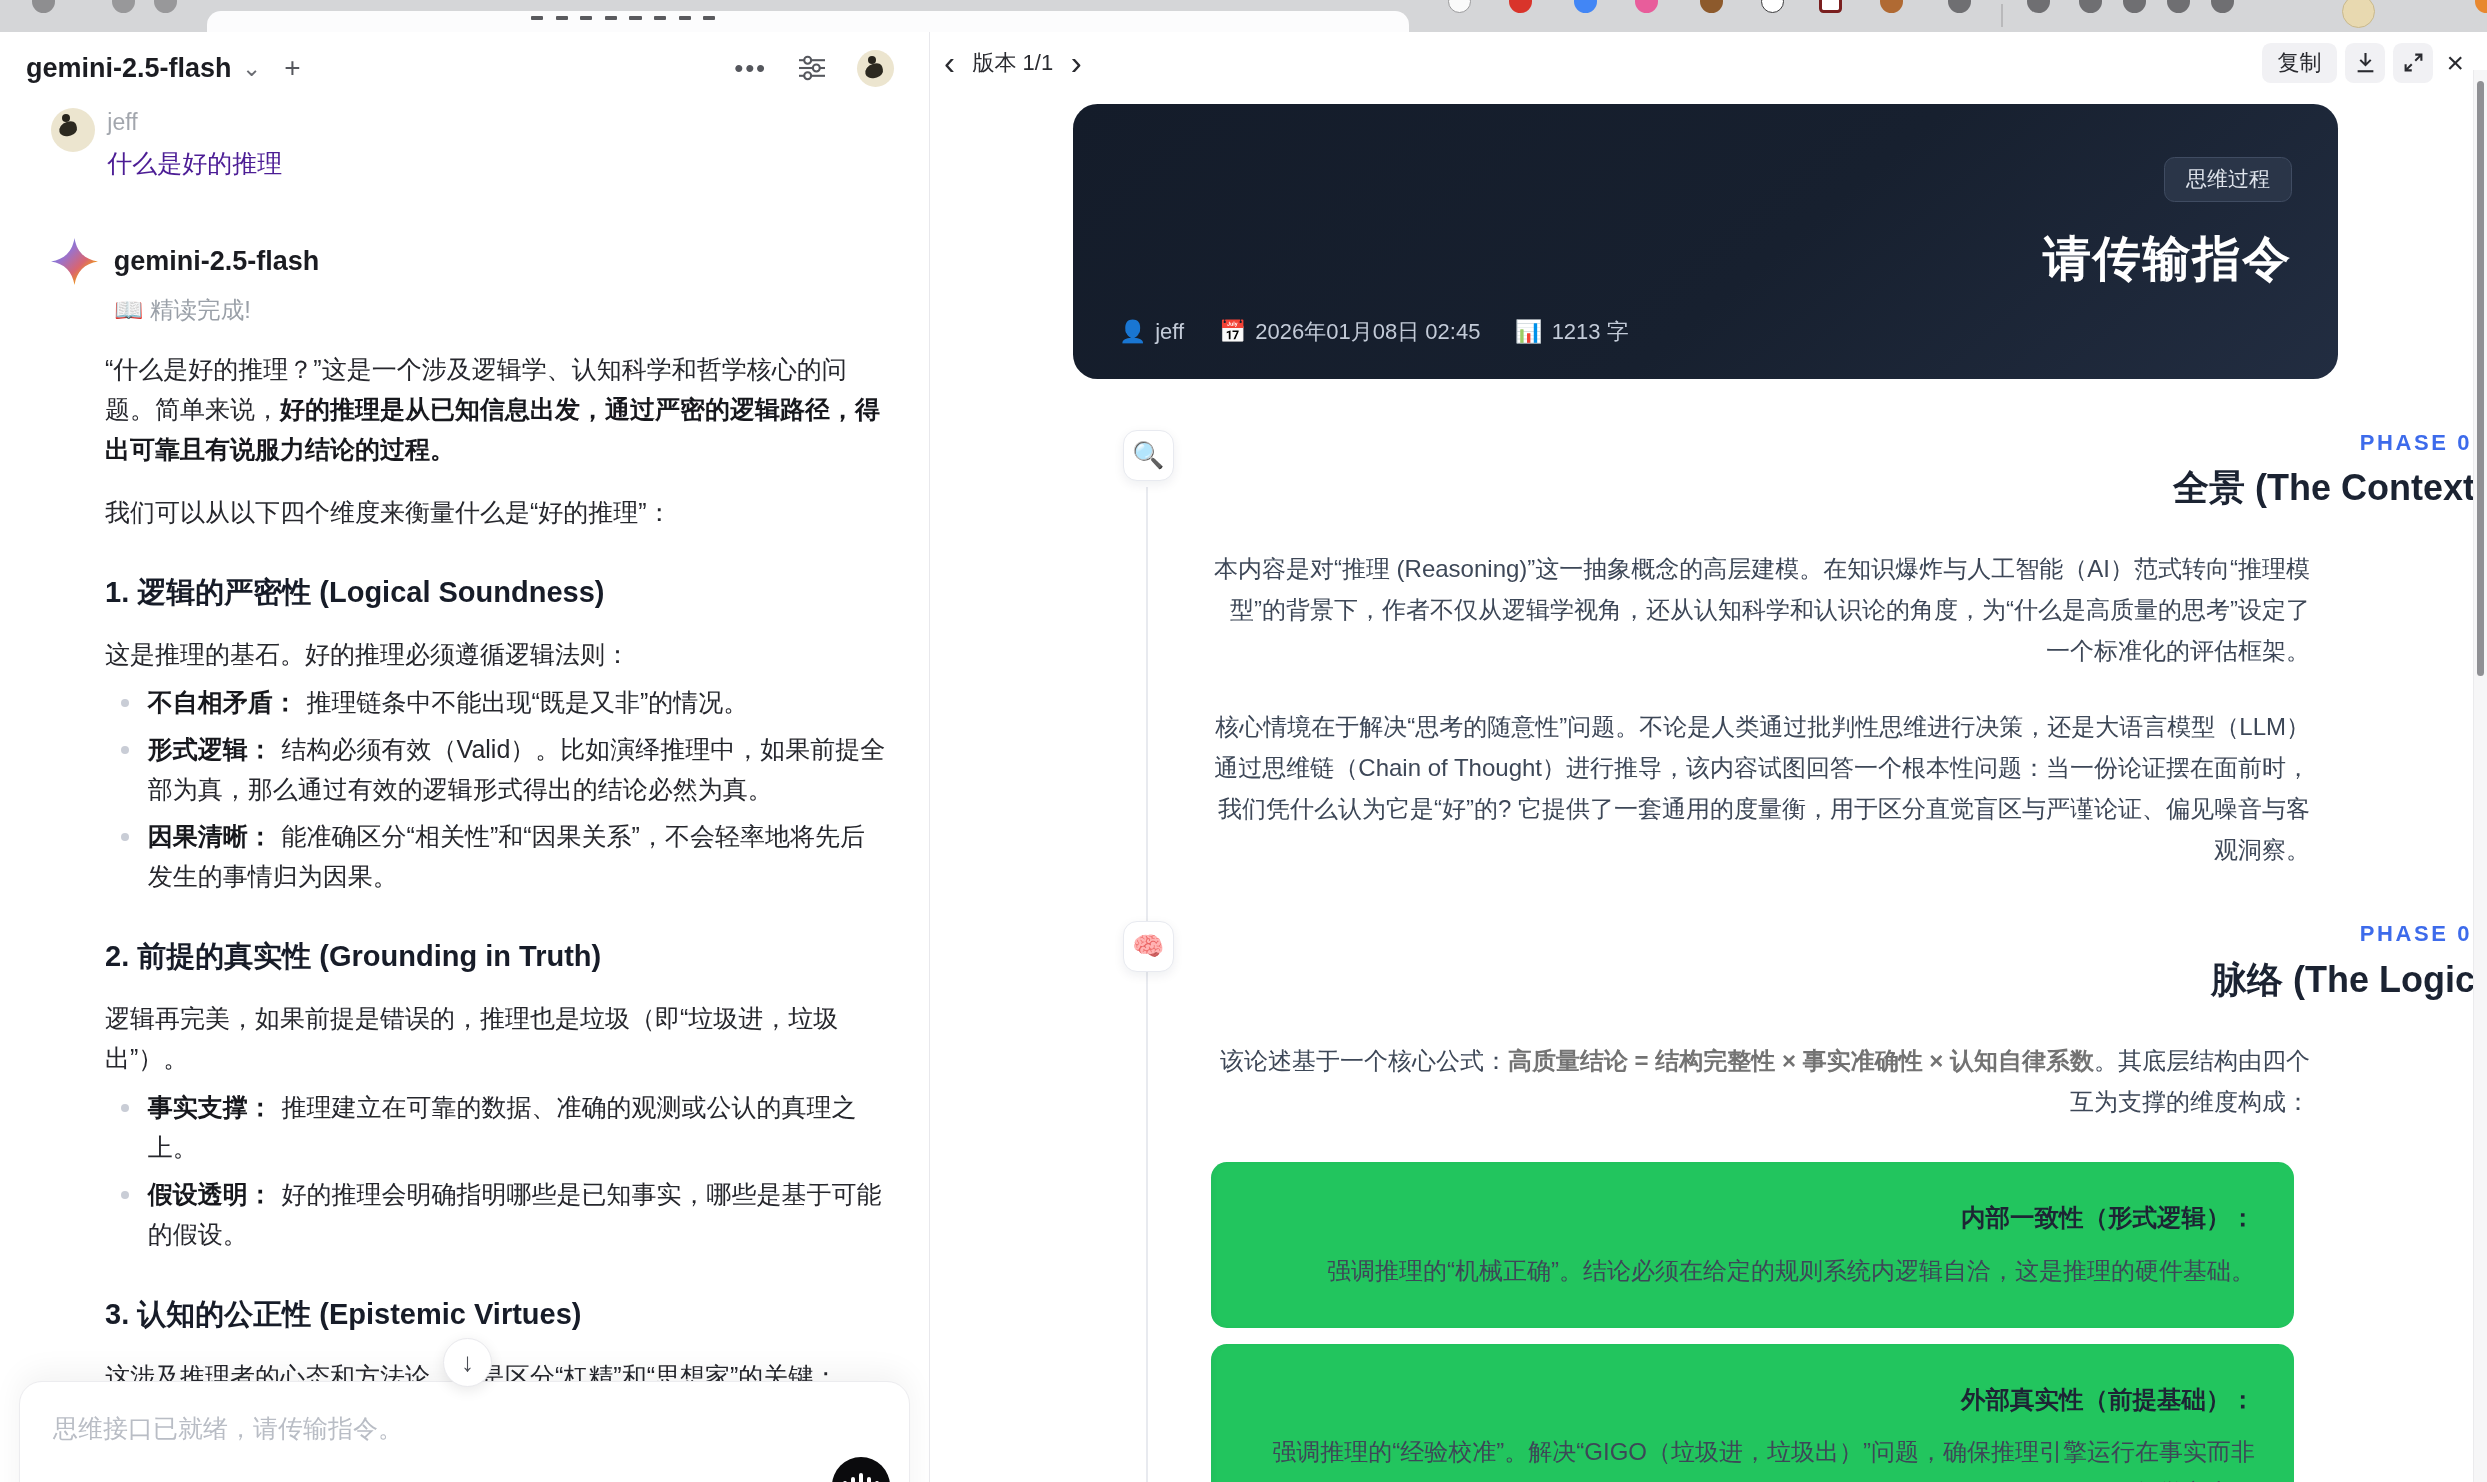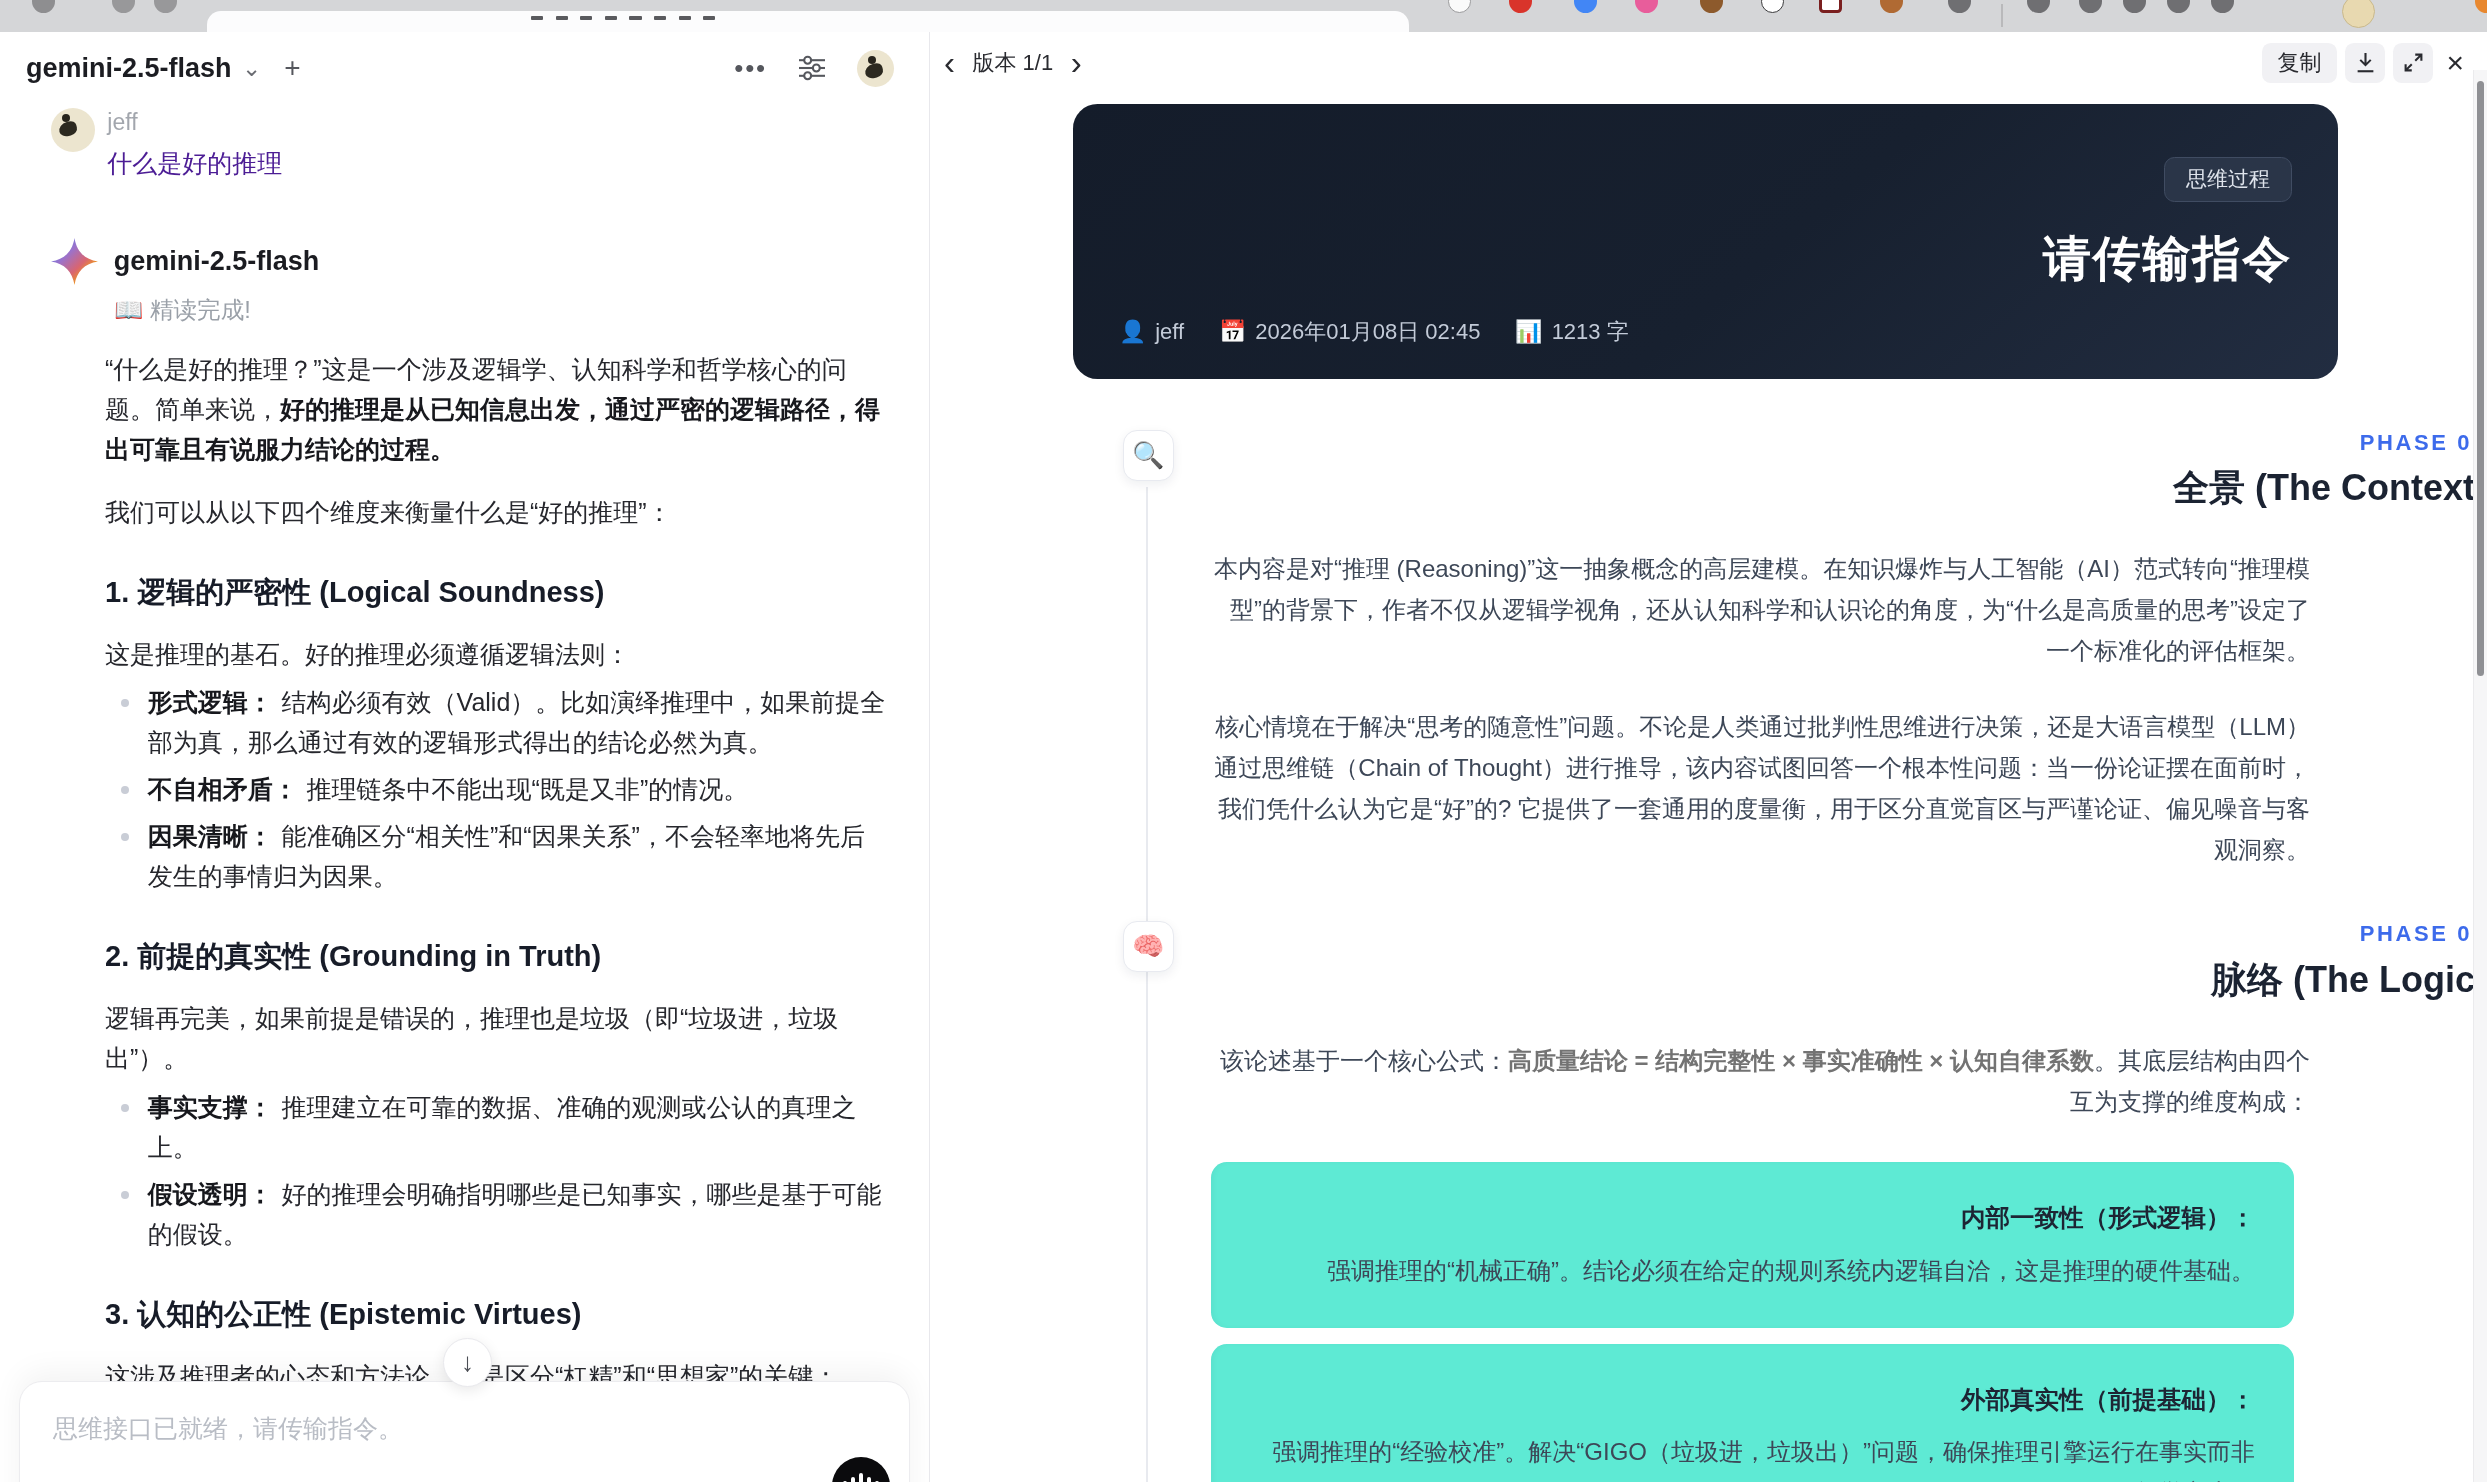--- a/index.html
+++ b/index.html
@@ -90,21 +90,21 @@
   .phase { position:relative; padding-left:138px; margin-top:51px; }
   .phase-icon { position:absolute; left:50px; top:0; width:51px; height:51px; background:#fff;
     border:0.9px solid #e8eaf0; border-radius:14px; box-shadow:0 3.5px 10.5px rgba(20,30,60,.07);
     display:flex; align-items:center; justify-content:center; font-size:26px; z-index:2; }
   .phase-label { font-size:22px; font-weight:700; color:#3d6beb; letter-spacing:2.6px;margin-top:13px; }
   .phase-title { font-size:36px; font-weight:700; color:#1b2332; margin-top:8.8px; }
   .phase p { width:1099px; font-size:24px; line-height:41px; color:#3d4757; margin-top:35px; }
   .phase p b { color:#737373; }
 
   .cards { margin-top:40px; width:1083px; }
-  .card { background:#5eead4; border-radius:15.8px; padding:39px 39px 37px;
+  .card { background:#22c55e; border-radius:15.8px; padding:39px 39px 37px;
     box-shadow:inset 3.5px 0 7px -2.6px rgba(30,40,70,.06); margin-top:15.8px; }
   .card-title { font-size:24.5px; font-weight:700; color:#1d2534; }
   .card-body { font-size:24px; line-height:41px; color:#3d4757; margin-top:15.8px; }
 
   .v-scroll { position:absolute; right:0; top:38px; bottom:0; width:14px; background:#f6f6f7;
     border-left:0.9px solid #ebebed; }
   .v-thumb { position:absolute; left:2.6px; top:10.5px; width:7.9px; height:595px; border-radius:4.4px; background:#8f9094; }
 </style>
 </head>
 <body>
@@ -194,22 +194,22 @@
         </div>
         <div class="ai-status">📖 精读完成!</div>
 
         <div class="msg-body">
           <p><span>“什么是好的推理？”这是一个涉及逻辑学、认知科学和哲学核心的问题。简单来说，</span><b style="margin-right:0">好的推理是从已知信息出发，通过严密的逻辑路径，得出可靠且有说服力结论的过程。</b></p>
           <p>我们可以从以下四个维度来衡量什么是“好的推理”：</p>
 
           <h3>1. 逻辑的严密性 (Logical Soundness)</h3>
           <p>这是推理的基石。好的推理必须遵循逻辑法则：</p>
           <ul>
+            <li><b>不自相矛盾：</b><span>推理链条中不能出现“既是又非”的情况。</span></li>
             <li><b>形式逻辑：</b><span>结构必须有效（Valid）。比如演绎推理中，如果前提全部为真，那么通过有效的逻辑形式得出的结论必然为真。</span></li>
-            <li><b>不自相矛盾：</b><span>推理链条中不能出现“既是又非”的情况。</span></li>
             <li><b>因果清晰：</b><span>能准确区分“相关性”和“因果关系”，不会轻率地将先后发生的事情归为因果。</span></li>
           </ul>
 
           <h3>2. 前提的真实性 (Grounding in Truth)</h3>
           <p>逻辑再完美，如果前提是错误的，推理也是垃圾（即“垃圾进，垃圾出”）。</p>
           <ul>
             <li><b>事实支撑：</b><span>推理建立在可靠的数据、准确的观测或公认的真理之上。</span></li>
             <li><b>假设透明：</b><span>好的推理会明确指明哪些是已知事实，哪些是基于可能的假设。</span></li>
           </ul>
 

